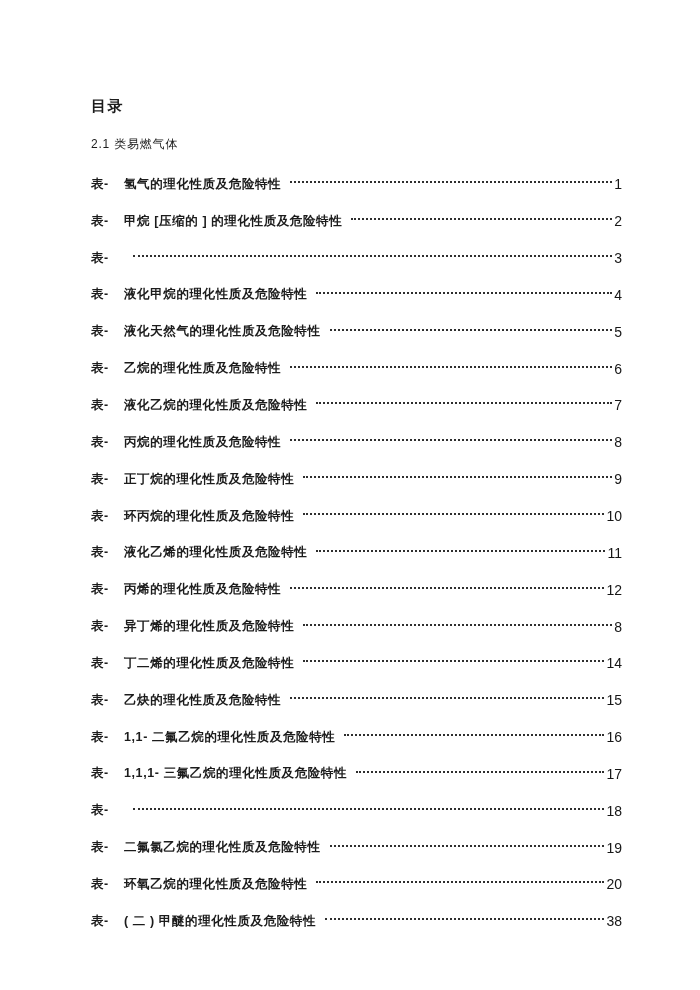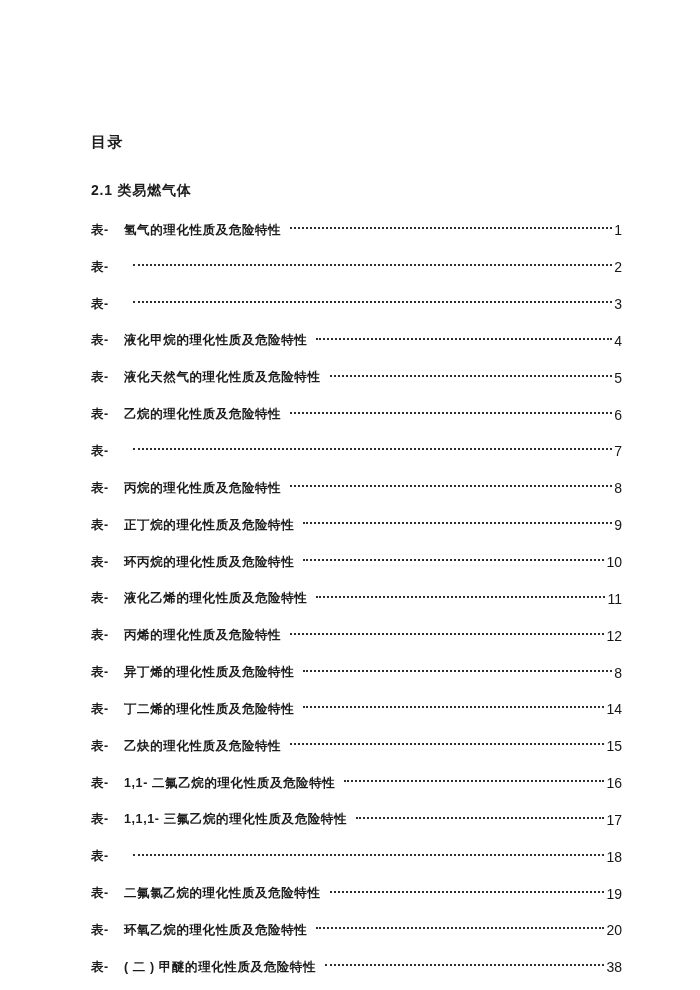--- a/index.html
+++ b/index.html
@@ -15,28 +15,27 @@
     box-sizing: border-box;
     width: 700px;
     height: 990px;
     padding: 97px 78px 0 91px;
   }
   .doc-title {
     font-size: 15px;
     font-weight: 700;
     letter-spacing: 1.5px;
     line-height: 17px;
-    margin-top: 36px;
   }
   .section-heading {
-    font-size: 14px;
-    font-weight: 700;
+    font-size: 12px;
+    font-weight: 400;
     letter-spacing: 0.8px;
     line-height: 19px;
-    margin-top: 31px;
+    margin-top: 21px;
   }
   .toc {
     margin-top: 12px;
   }
   .toc-row {
     height: 36.85px;
     display: flex;
     align-items: center;
   }
   .toc-prefix {
@@ -79,20 +78,21 @@
   <div class="toc" id="toc-list">
   <div class="toc-row">
     <span class="toc-prefix">表-</span>
     <span class="toc-title">氢气的理化性质及危险特性</span>
     <span class="toc-leader"></span>
     <span class="toc-page">1</span>
   </div>
 
   <div class="toc-row">
     <span class="toc-prefix">表-</span>
+    <span class="toc-title">甲烷 [压缩的 ] 的理化性质及危险特性</span>
     <span class="toc-leader"></span>
     <span class="toc-page">2</span>
   </div>
 
   <div class="toc-row">
     <span class="toc-prefix">表-</span>
     <span class="toc-leader"></span>
     <span class="toc-page">3</span>
   </div>
 
@@ -112,20 +112,21 @@
 
   <div class="toc-row">
     <span class="toc-prefix">表-</span>
     <span class="toc-title">乙烷的理化性质及危险特性</span>
     <span class="toc-leader"></span>
     <span class="toc-page">6</span>
   </div>
 
   <div class="toc-row">
     <span class="toc-prefix">表-</span>
+    <span class="toc-title">液化乙烷的理化性质及危险特性</span>
     <span class="toc-leader"></span>
     <span class="toc-page">7</span>
   </div>
 
   <div class="toc-row">
     <span class="toc-prefix">表-</span>
     <span class="toc-title">丙烷的理化性质及危险特性</span>
     <span class="toc-leader"></span>
     <span class="toc-page">8</span>
   </div>

